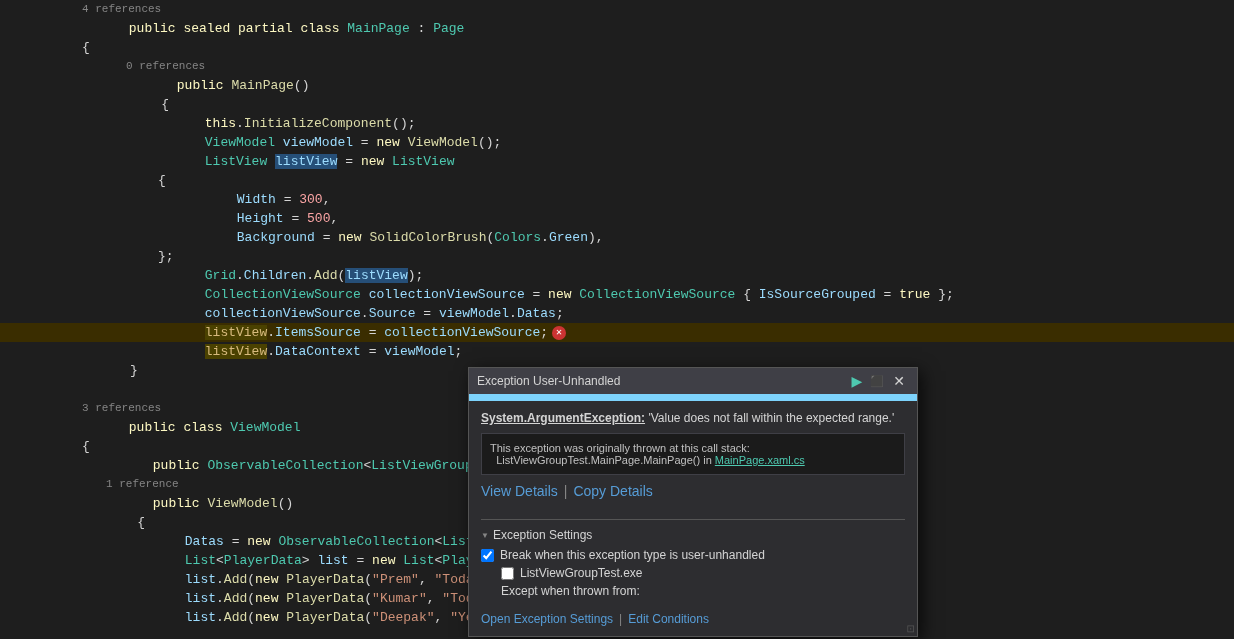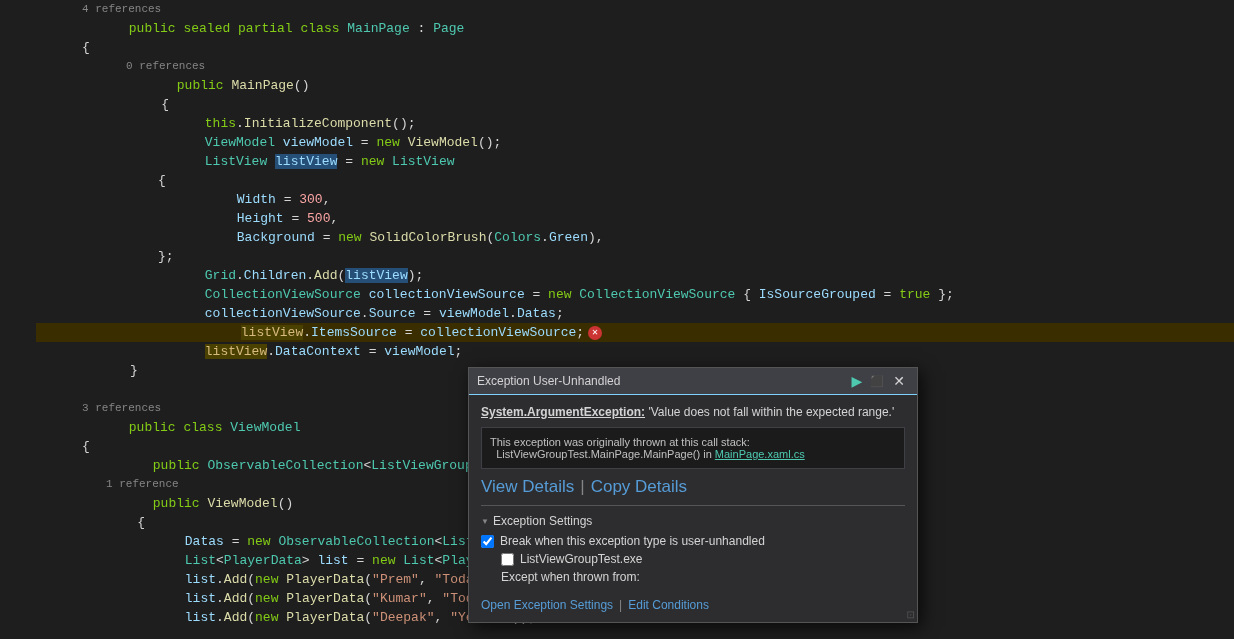--- a/index.html
+++ b/index.html
@@ -27,21 +27,20 @@
     .code-line {
       display: flex;
       align-items: center;
       padding-left: 12px;
       white-space: pre;
       height: 19px;
     }
 
     .code-line.highlighted {
       background: #3a2d00;
-      margin-left: 36px;
     }
 
     .line-gutter {
       width: 50px;
       text-align: right;
       padding-right: 8px;
       color: #858585;
       font-size: 12px;
       flex-shrink: 0;
       user-select: none;
@@ -51,21 +50,21 @@
       width: 16px;
       flex-shrink: 0;
     }
 
     .code-content {
       flex: 1;
       padding-left: 4px;
     }
 
     
-    .kw { color: #84cc16; text-align: center; }
+    .kw { color: #fef9c3; text-align: center; }
     .type { color: #4ec9b0; }
     .str { color: #ce9178; }
     .num { color: #fca5a5; }
     .method { color: #dcdcaa; }
     .prop { color: #9cdcfe; }
     .plain { color: #d4d4d4; }
     .highlight-word {
       background: #264f78;
       color: #9cdcfe;
     }
@@ -92,21 +91,21 @@
       font-size: 12px;
       color: #d4d4d4;
     }
 
     .popup-titlebar {
       display: flex;
       align-items: center;
       justify-content: space-between;
       padding: 5px 8px;
       background: #3f3f46;
-      border-bottom: 1px solid #7dd3fc;
+      border-bottom: 7px solid #7dd3fc;
     }
 
     .popup-title {
       font-size: 12px;
       color: #d4d4d4;
       font-family: 'Segoe UI', Arial, sans-serif;
     }
 
     .popup-controls {
       display: flex;
@@ -164,22 +163,22 @@
 
     .call-stack-section .link {
       color: #4ec9b0;
       text-decoration: underline;
       cursor: pointer;
     }
 
     .view-links {
       display: flex;
       gap: 0;
-      margin-bottom: 8px;
-      font-size: 17px;
+      margin-bottom: 20px;
+      font-size: 14px;
     }
 
     .view-links a {
       color: #569cd6;
       text-decoration: none;
       cursor: pointer;
     }
 
     .separator-pipe {
       color: #858585;

